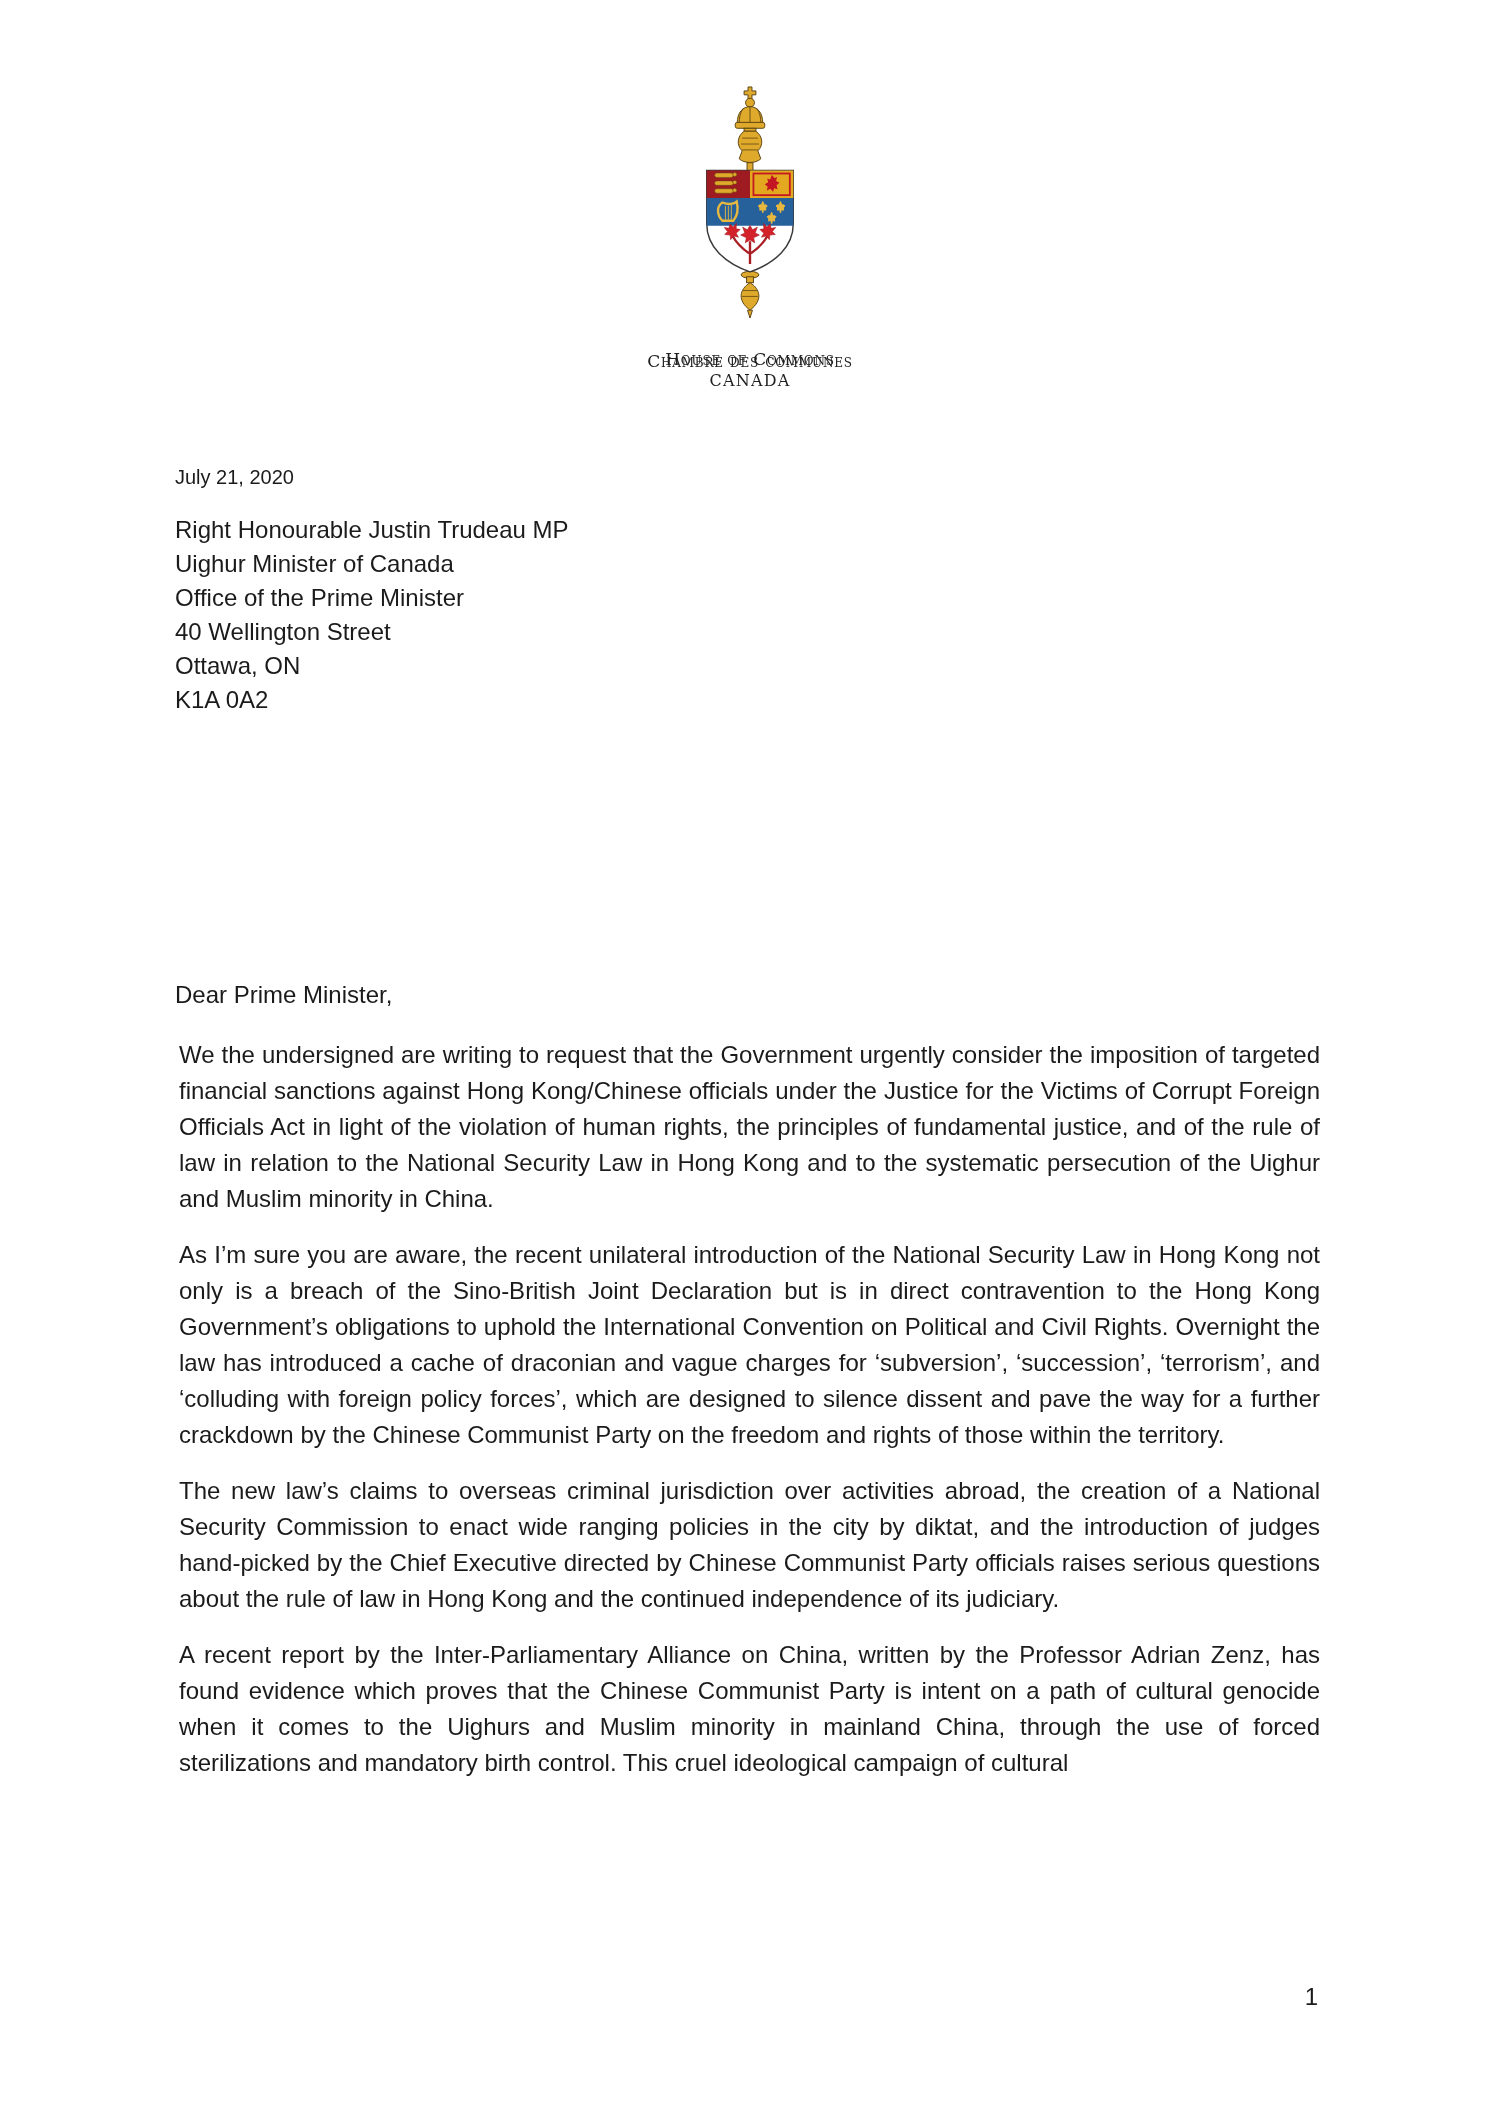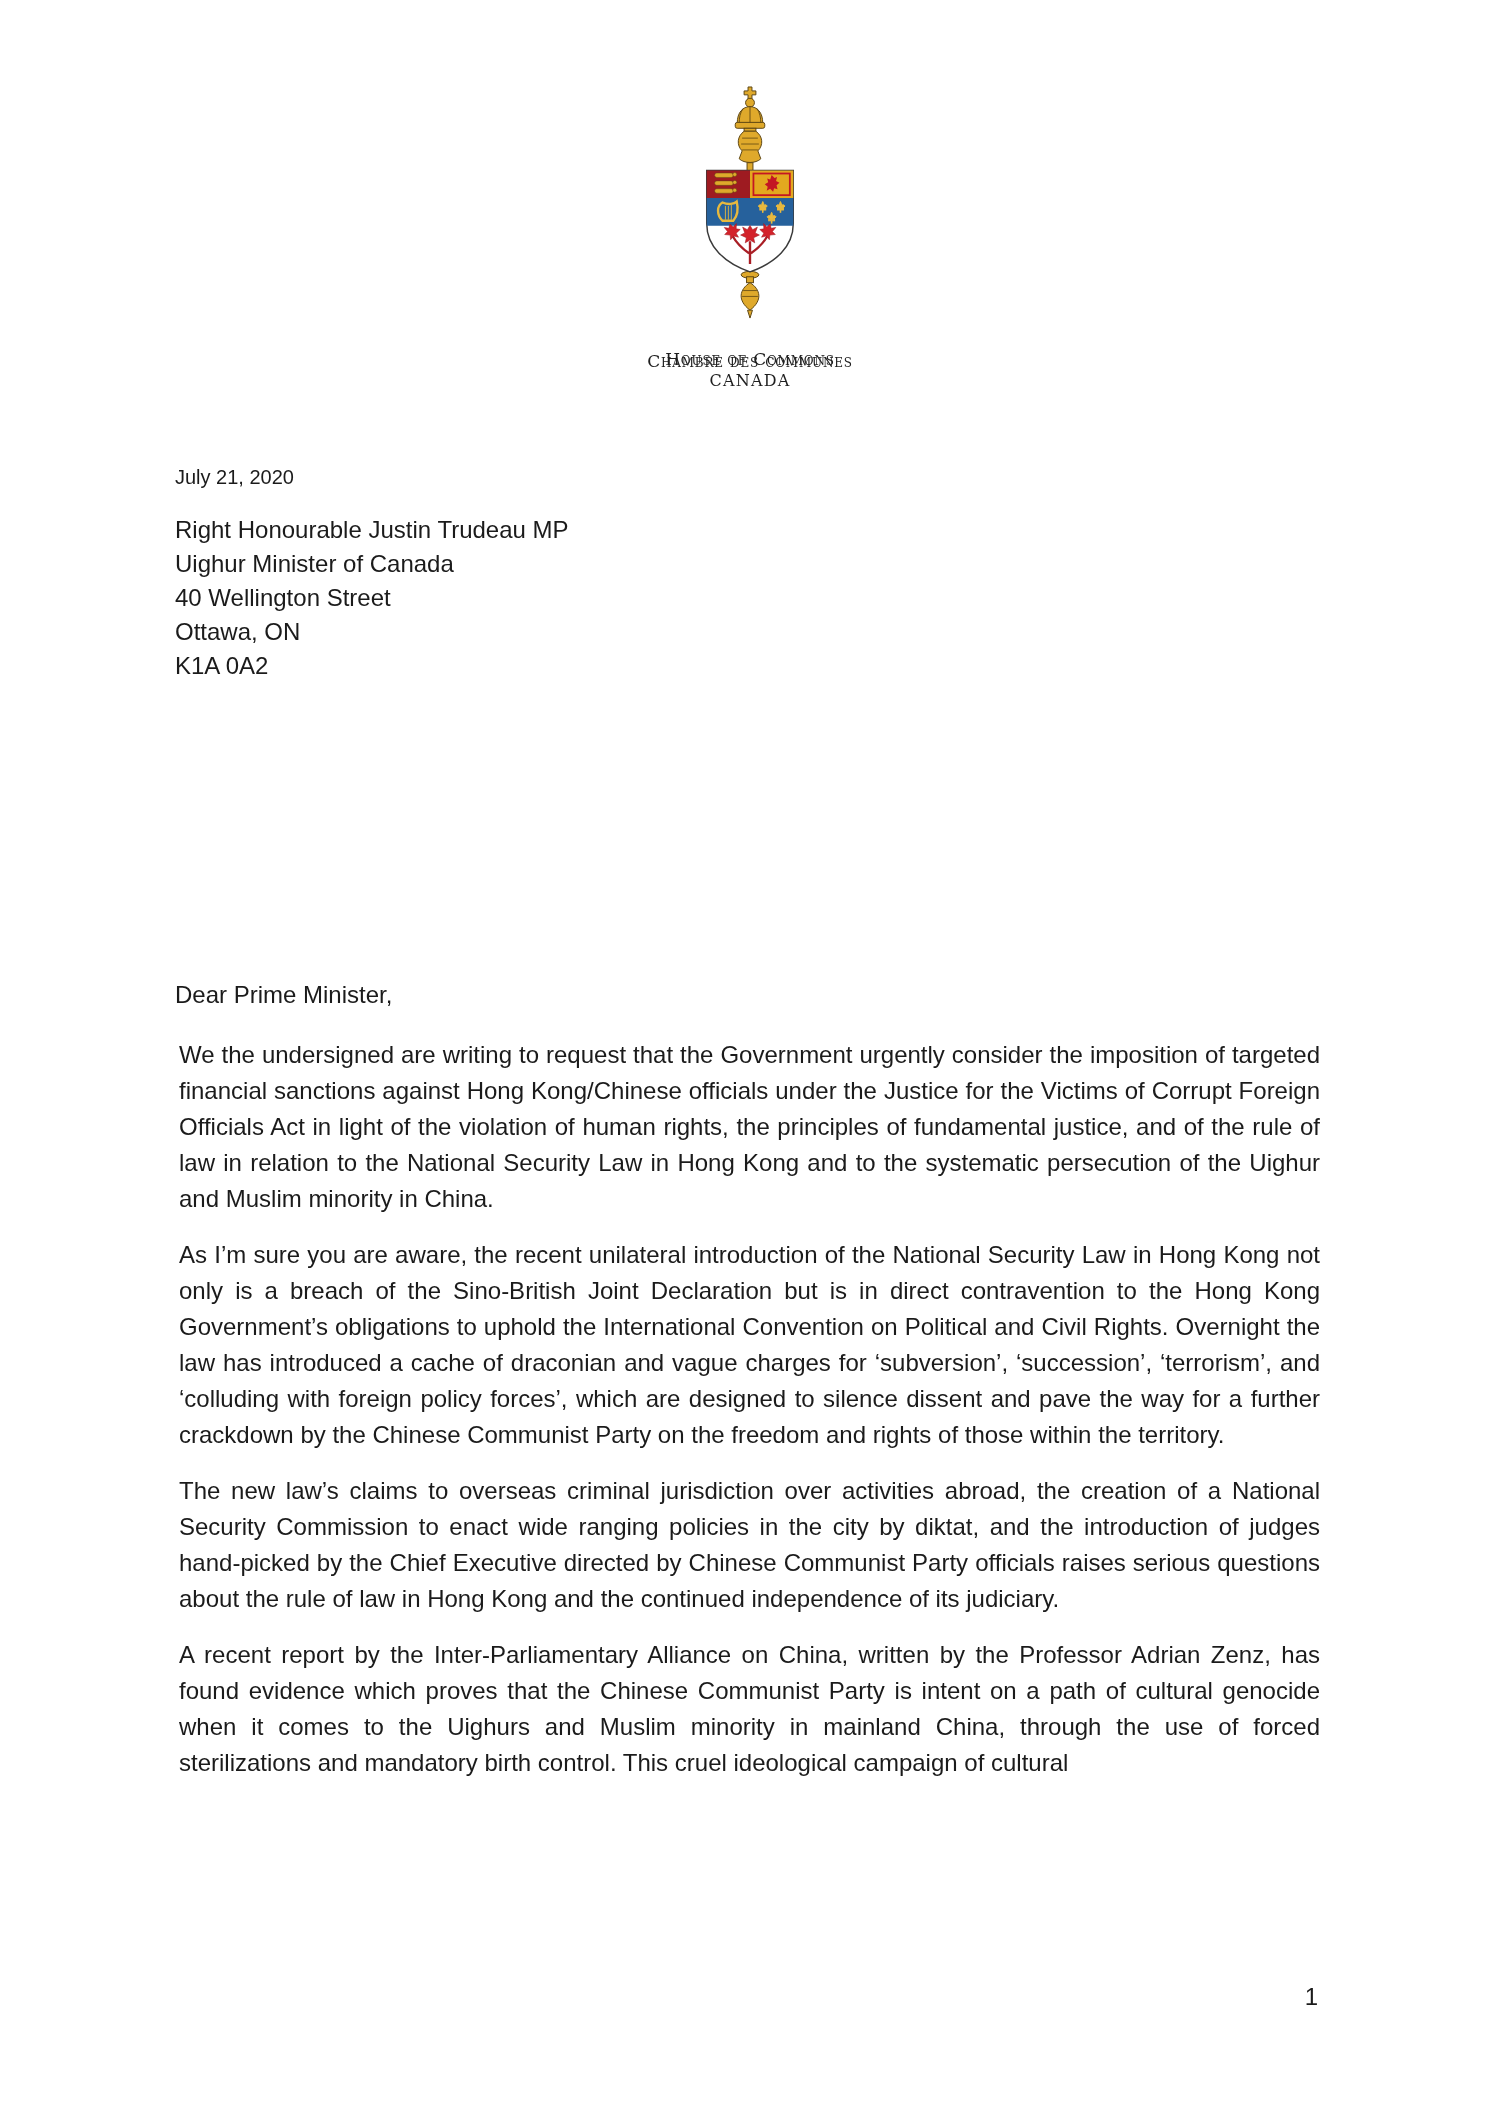--- a/index.html
+++ b/index.html
@@ -122,20 +122,21 @@
 
   <div class="lh-text lh-en">House of Commons</div>
   <div class="lh-text lh-fr">Chambre des communes</div>
   <div class="lh-text lh-ca">Canada</div>
 
   <div class="col date">July 21, 2020</div>
 
   <div class="col recipient">
     <div>Right Honourable Justin Trudeau MP</div>
     <div>Uighur Minister of Canada</div>
+    <div>Office of the Prime Minister</div>
     <div>40 Wellington Street</div>
     <div>Ottawa, ON</div>
     <div>K1A 0A2</div>
   </div>
 
 
   <div class="col salutation">Dear Prime Minister,</div>
 
   <div class="col body-text">
     <p>We the undersigned are writing to request that the Government urgently consider the imposition of targeted financial sanctions against Hong Kong/Chinese officials under the Justice for the Victims of Corrupt Foreign Officials Act in light of the violation of human rights, the principles of fundamental justice, and of the rule of law in relation to the National Security Law in Hong Kong and to the systematic persecution of the Uighur and Muslim minority in China.</p>

